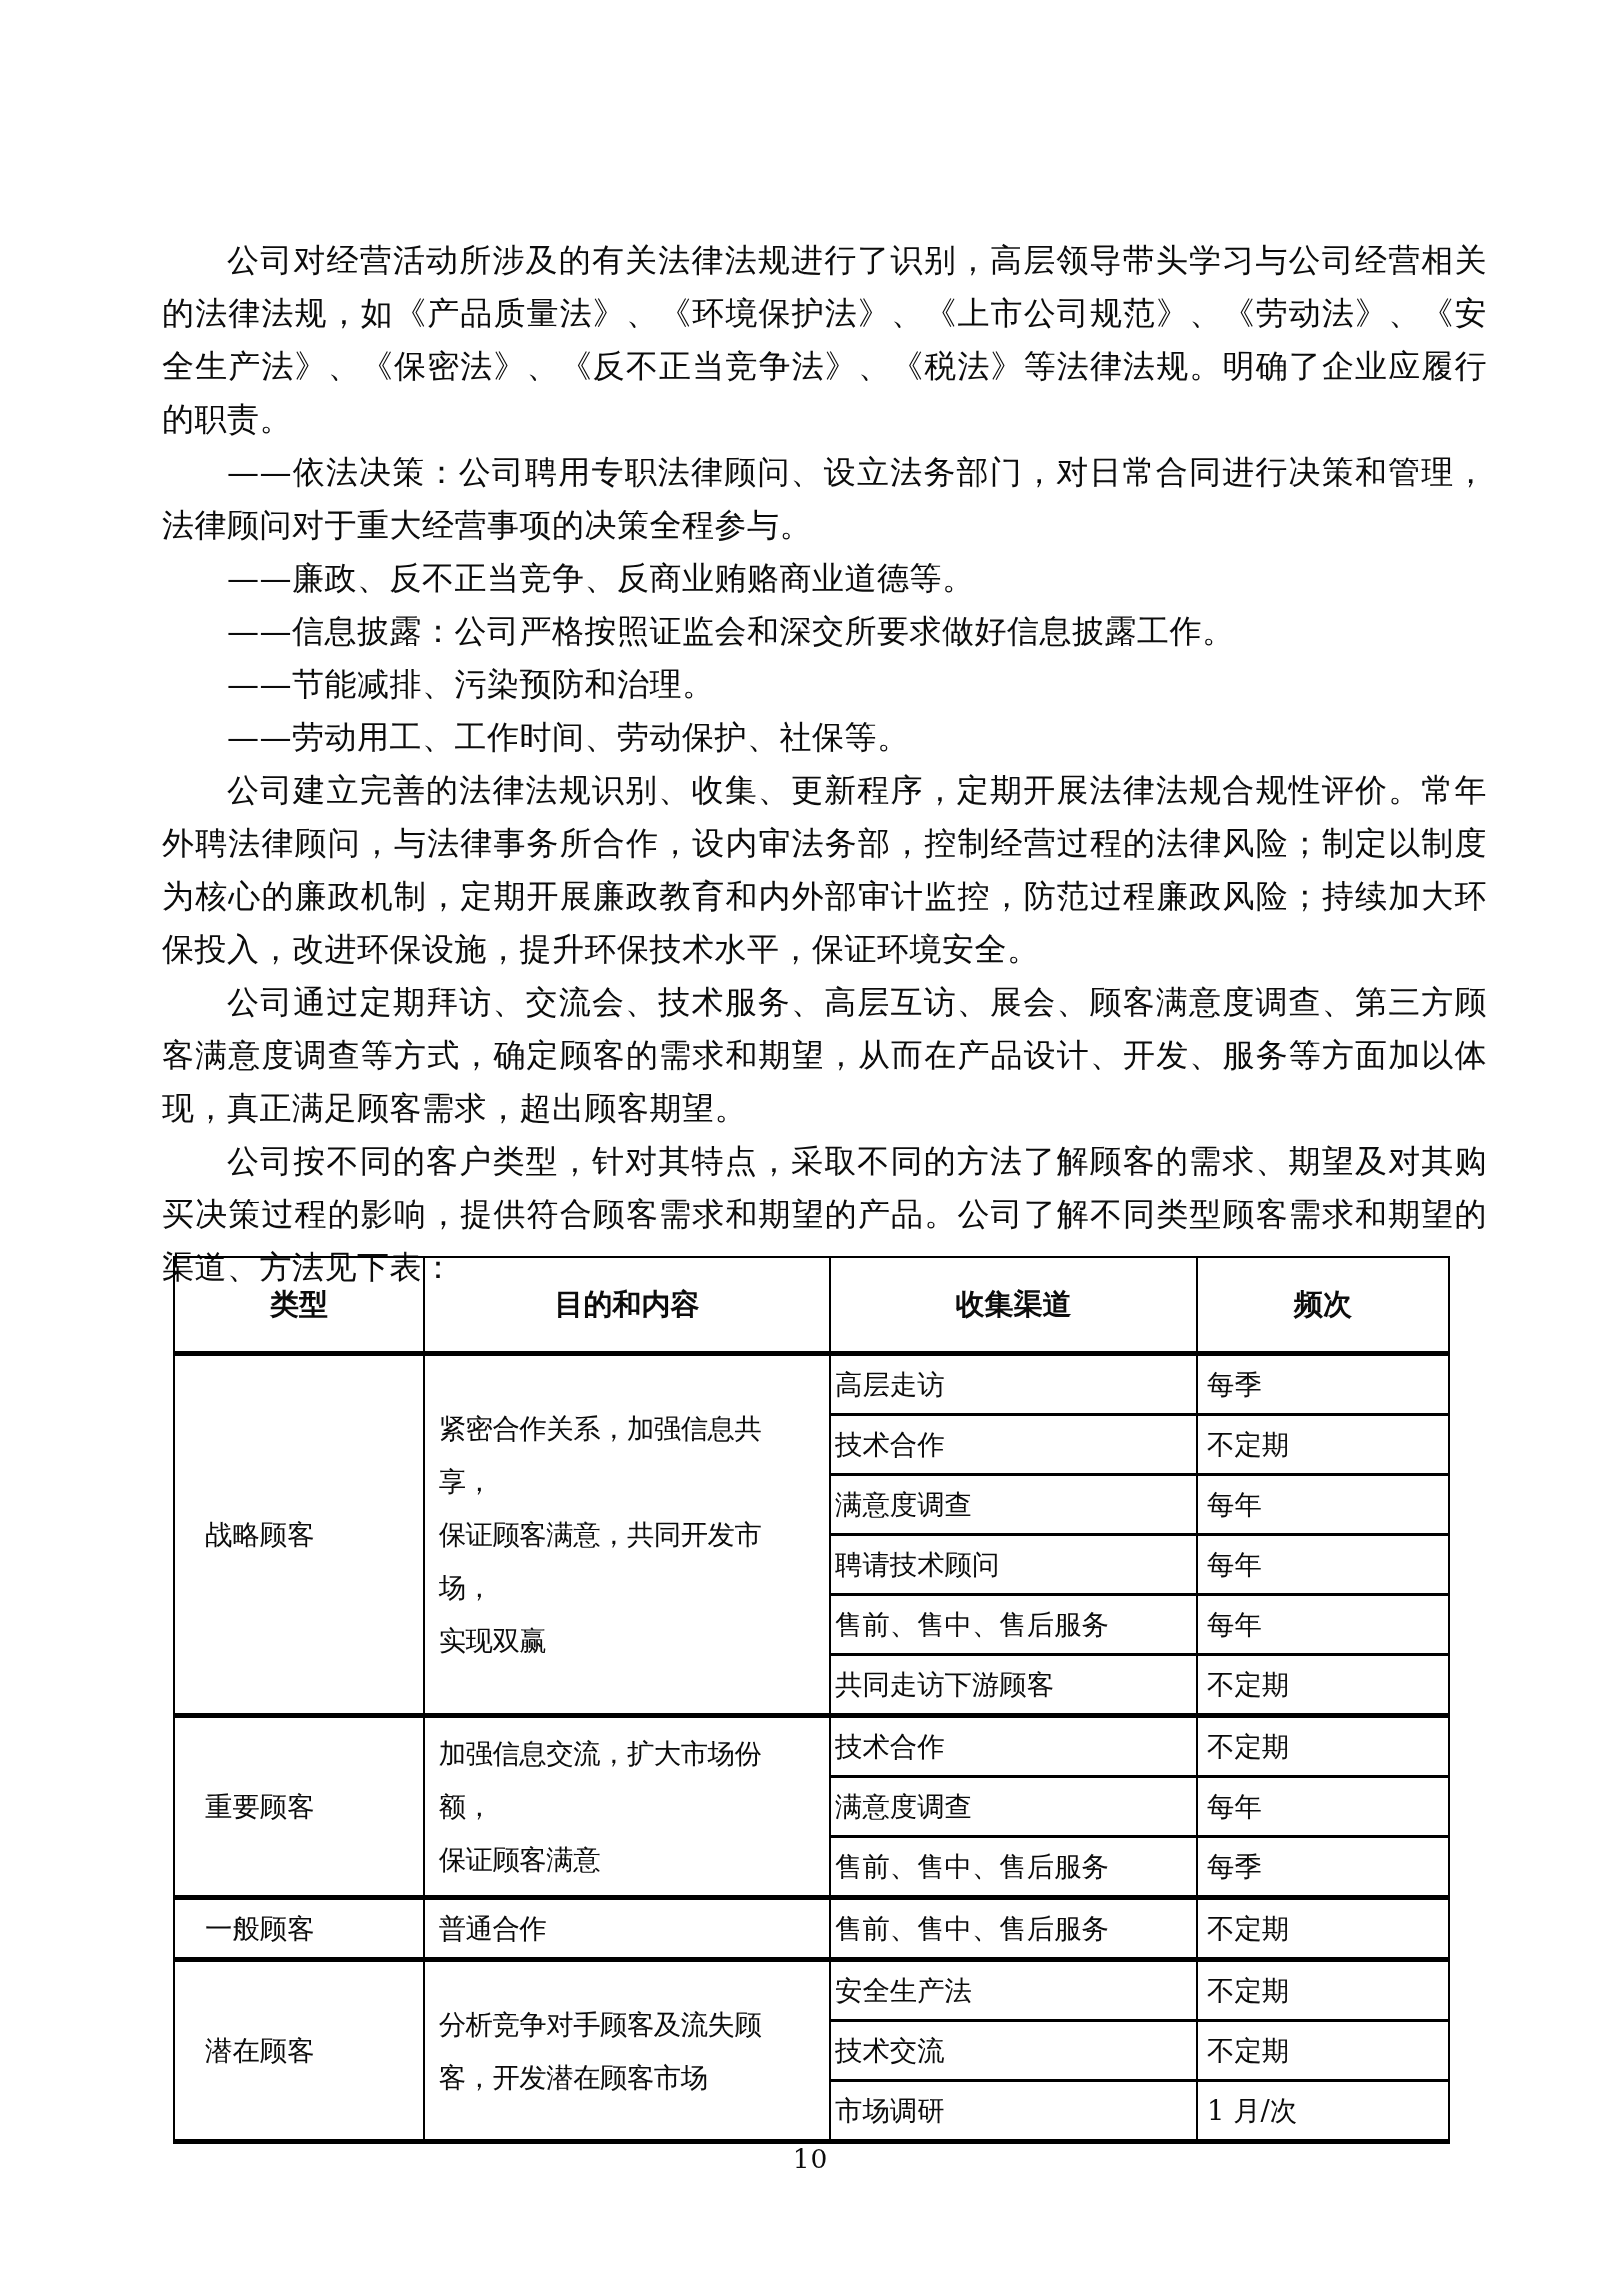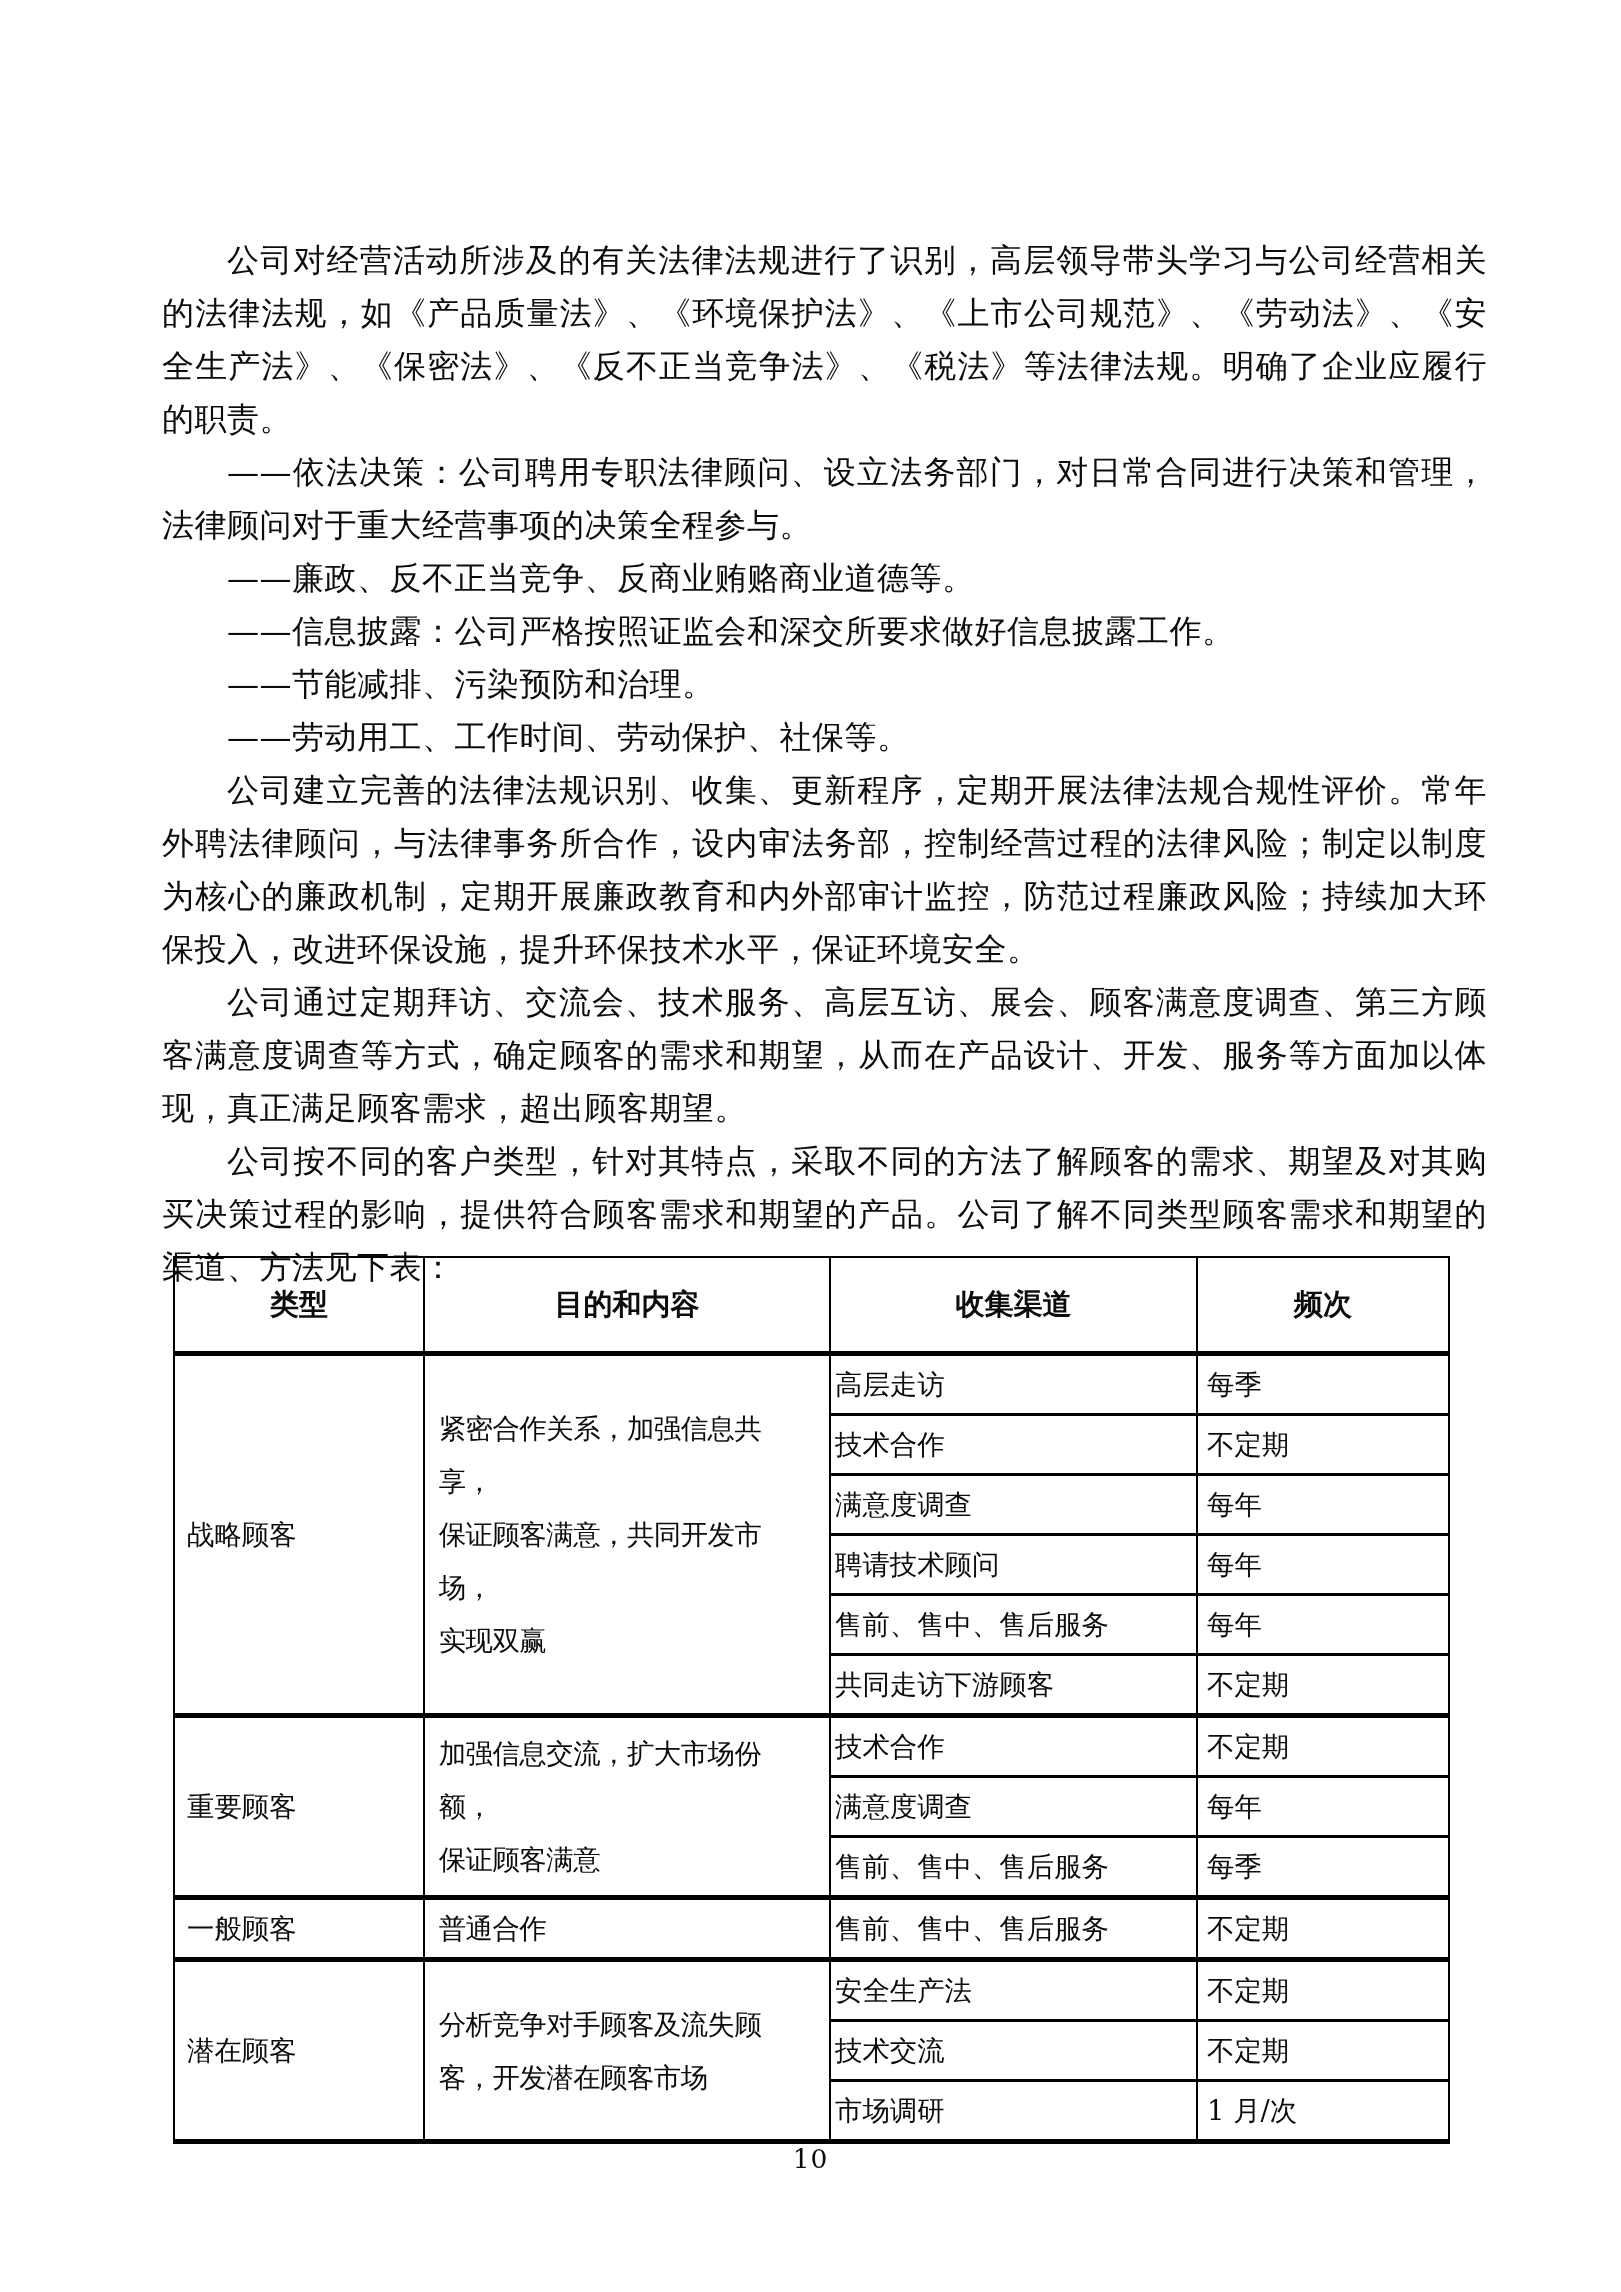--- a/index.html
+++ b/index.html
@@ -64,21 +64,21 @@
   table.cust td {
     height: 55px;
     font-size: 27.4px;
     border-top-width: 3.9px;
     border-bottom-width: 3.9px;
     text-align: left;
   }
   table.cust tr.grp > td {
     border-top-width: 5.9px;
   }
-  td.type   { padding-left: 12px; margin-left: 10px; }
+  td.type   { padding-left: 30px; margin-left: 10px; }
   td.purpose {
     padding-left: 13.7px;
     padding-right: 18px;
     white-space: pre-line;
     line-height: 53px;
     letter-spacing: -0.5px;
   }
   td.chan   { padding-left: 4px; }
   td.freq   { padding-left: 9px; }
   .page-number {

